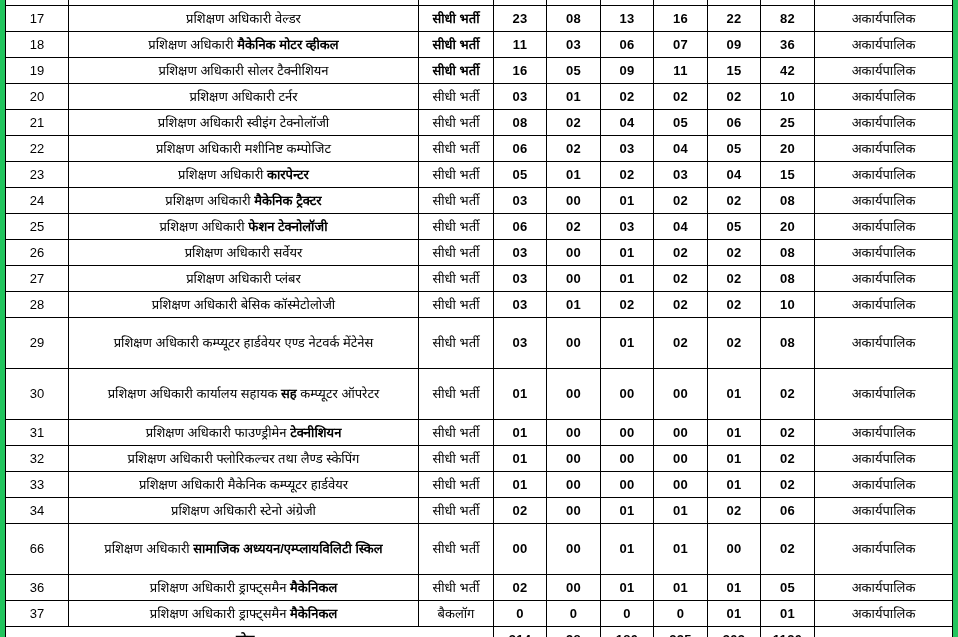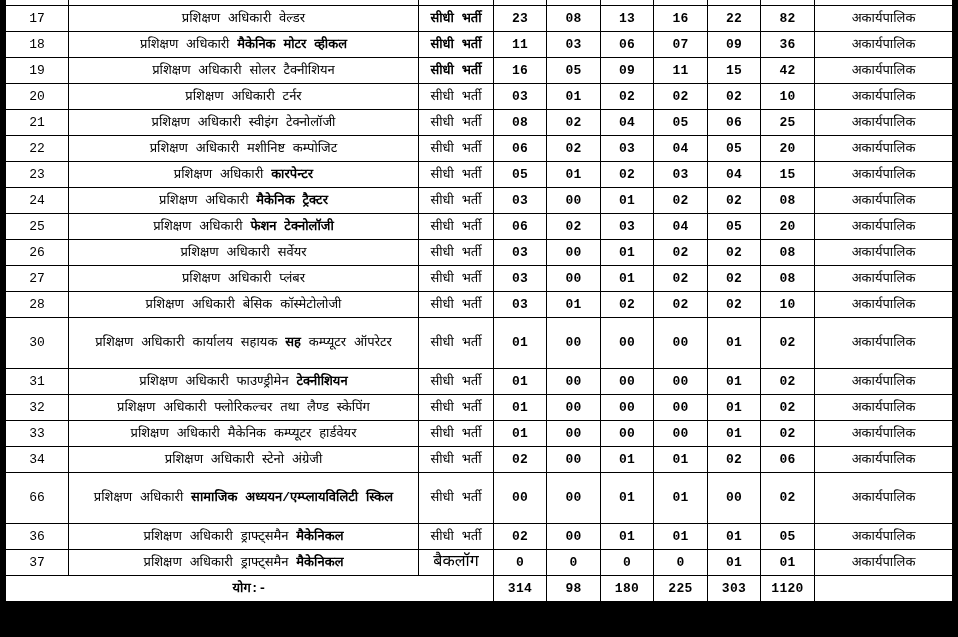--- a/index.html
+++ b/index.html
@@ -9,22 +9,21 @@
     width: 958px;
     height: 637px;
     overflow: hidden;
     font-family: "Liberation Sans", sans-serif;
     color: #000;
   }
   .page {
     position: relative;
     width: 958px;
     height: 637px;
-    background: #000000;
-    font-family: Liberation Mono, monospace;
+    background: #22c55e;
   }
   table.vtable {
     border-collapse: collapse;
     table-layout: fixed;
     width: 947px;
     margin-left: 5px;
     margin-top: 0;
   }
   table.vtable td {
     border: 1px solid #000;
@@ -40,21 +39,21 @@
     border-top: none;
     height: 5px;
     padding: 0;
   }
   tr.rh1 td { height: 23px; }
   tr.rh2 td { height: 48px; }
   td.sno-cell   { font-size: 13px; }
   td.post-cell  { font-size: 13.5px; }
   td.type-cell  { font-size: 12.5px; }
   td.type-cell.tbold { font-weight: bold; }
-  td.type-cell.backlog { font-size: 16px; }
+  td.type-cell.backlog { font-size: 13px; }
   td.val-cell   { font-size: 13px; font-weight: 600; letter-spacing: 0.3px; }
   td.cat-cell   { font-size: 13px; }
   .bold-seg     { font-weight: bold; text-align: center; }
   tr.total-row td { height: 23px; font-weight: bold; }
   td.total-label-cell {
     text-align: right;
     padding-right: 8px;
     font-size: 13.5px;
   }
   table.vtable { border-bottom: 2px solid #000; }
@@ -228,20 +227,32 @@
           <td class="type-cell">सीधी भर्ती</td>
           <td class="val-cell">03</td>
           <td class="val-cell">01</td>
           <td class="val-cell">02</td>
           <td class="val-cell">02</td>
           <td class="val-cell">02</td>
           <td class="val-cell">10</td>
           <td class="cat-cell">अकार्यपालिक</td>
         </tr>
         <tr class="rh2">
+          <td class="sno-cell">29</td>
+          <td class="post-cell"><span>प्रशिक्षण अधिकारी कम्प्यूटर हार्डवेयर एण्ड नेटवर्क मेंटेनेस</span></td>
+          <td class="type-cell">सीधी भर्ती</td>
+          <td class="val-cell">03</td>
+          <td class="val-cell">00</td>
+          <td class="val-cell">01</td>
+          <td class="val-cell">02</td>
+          <td class="val-cell">02</td>
+          <td class="val-cell">08</td>
+          <td class="cat-cell">अकार्यपालिक</td>
+        </tr>
+        <tr class="rh2">
           <td class="sno-cell">30</td>
           <td class="post-cell"><span>प्रशिक्षण अधिकारी कार्यालय सहायक </span><span class="bold-seg">सह</span><span> कम्प्यूटर ऑपरेटर</span></td>
           <td class="type-cell">सीधी भर्ती</td>
           <td class="val-cell">01</td>
           <td class="val-cell">00</td>
           <td class="val-cell">00</td>
           <td class="val-cell">00</td>
           <td class="val-cell">01</td>
           <td class="val-cell">02</td>
           <td class="cat-cell">अकार्यपालिक</td>

